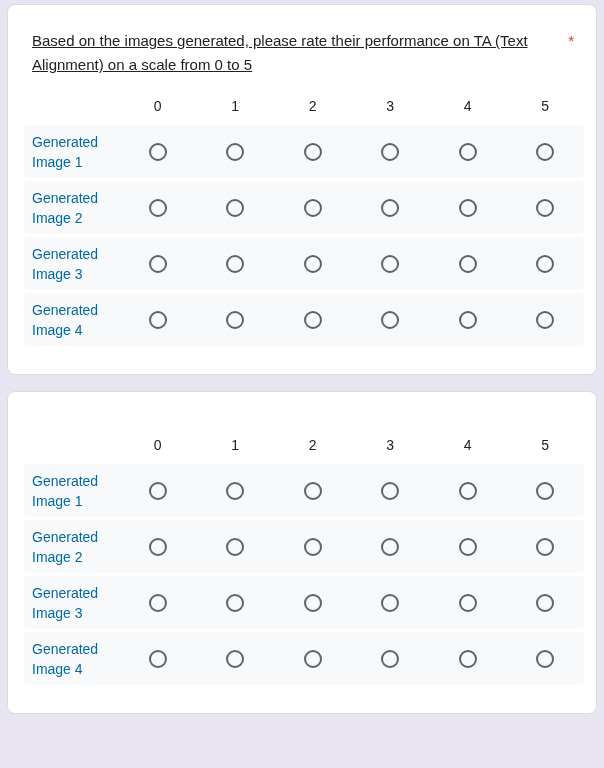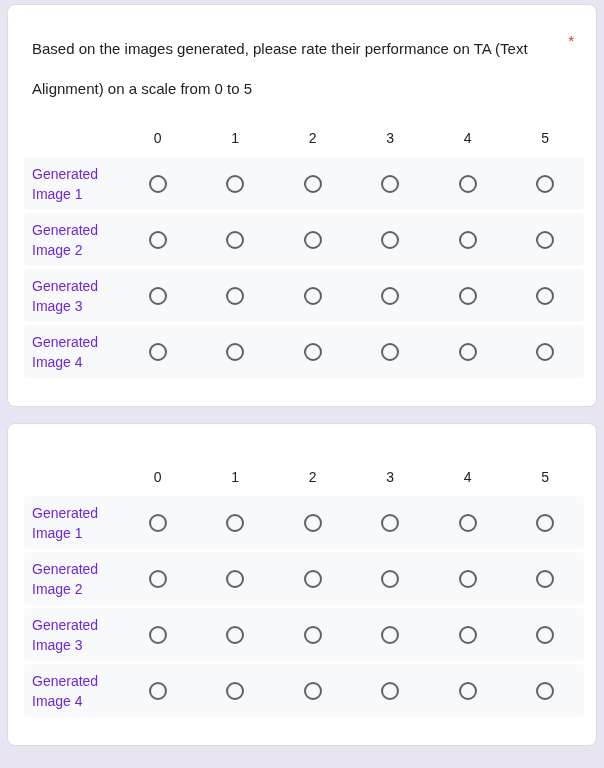--- a/index.html
+++ b/index.html
@@ -24,23 +24,24 @@
   .card {
     position: relative;
     box-sizing: border-box;
     background: #ffffff;
     border: 1px solid #dadce0;
     border-radius: 8px;
     padding: 24px 12px 28px 16px;
   }
   .title {
     font-size: 15px;
-    line-height: 40px;
+    line-height: 24px;
     color: #202124;
     padding-left: 8px;
+    text-decoration: underline;
   }
   .req {
     color: #d93025;
     font-size: 15px;
   }
   .req-corner {
     position: absolute;
     top: 27px;
     right: 22px;
   }
@@ -69,21 +70,21 @@
   }
   .label-cell {
     box-sizing: border-box;
     width: 95px;
     flex: 0 0 95px;
     padding-left: 8px;
   }
   .row-label {
     font-size: 14px;
     line-height: 20px;
-    color: #6d28d9;
+    color: #0369a1;
   }
   .opt-cell {
     flex: 1 1 0;
     display: flex;
     align-items: center;
     justify-content: center;
   }
   .col-head {
     font-size: 14px;
     color: #202124;

